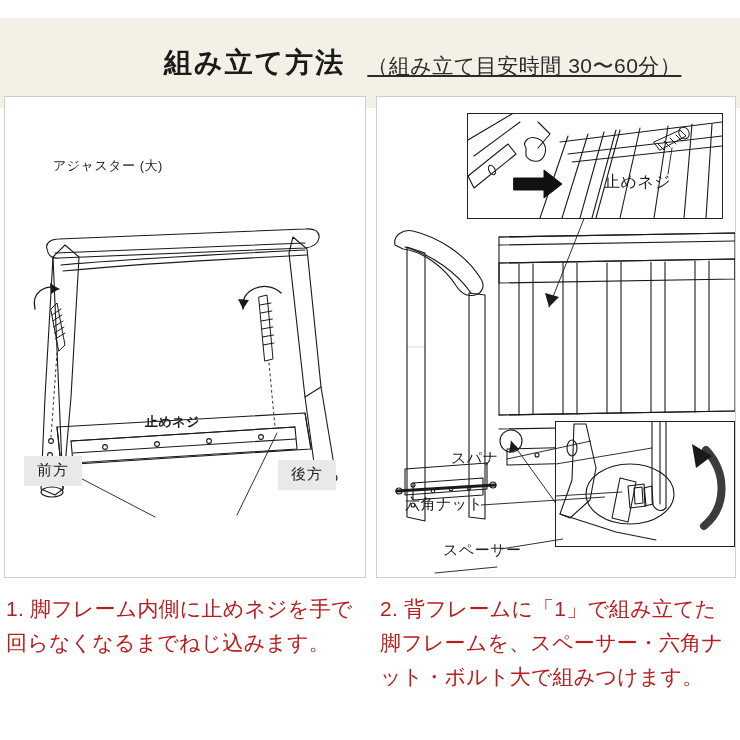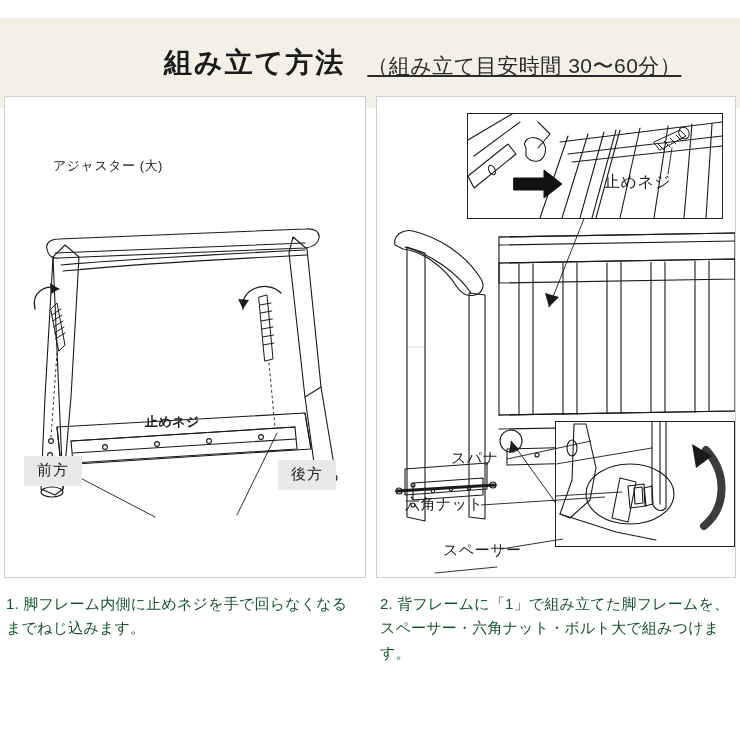--- a/index.html
+++ b/index.html
@@ -85,23 +85,23 @@
     border: 1px solid #222;
     background: #ffffff;
     box-sizing: border-box;
     overflow: hidden;
   }
 
   
   .caption {
     position: absolute;
     top: 592px;
-    font-size: 15px;
+    font-size: 21px;
     line-height: 1.62;
-    color: #14532d;
+    color: #b91c1c;
     letter-spacing: 0.2px;
   }
   .caption-left  { left: 6px;   width: 352px; }
   .caption-right { left: 380px; width: 352px; }
 </style>
 </head>
 <body>
 
 <div class="header-band">
   <div class="header-title">組み立て方法</div>

